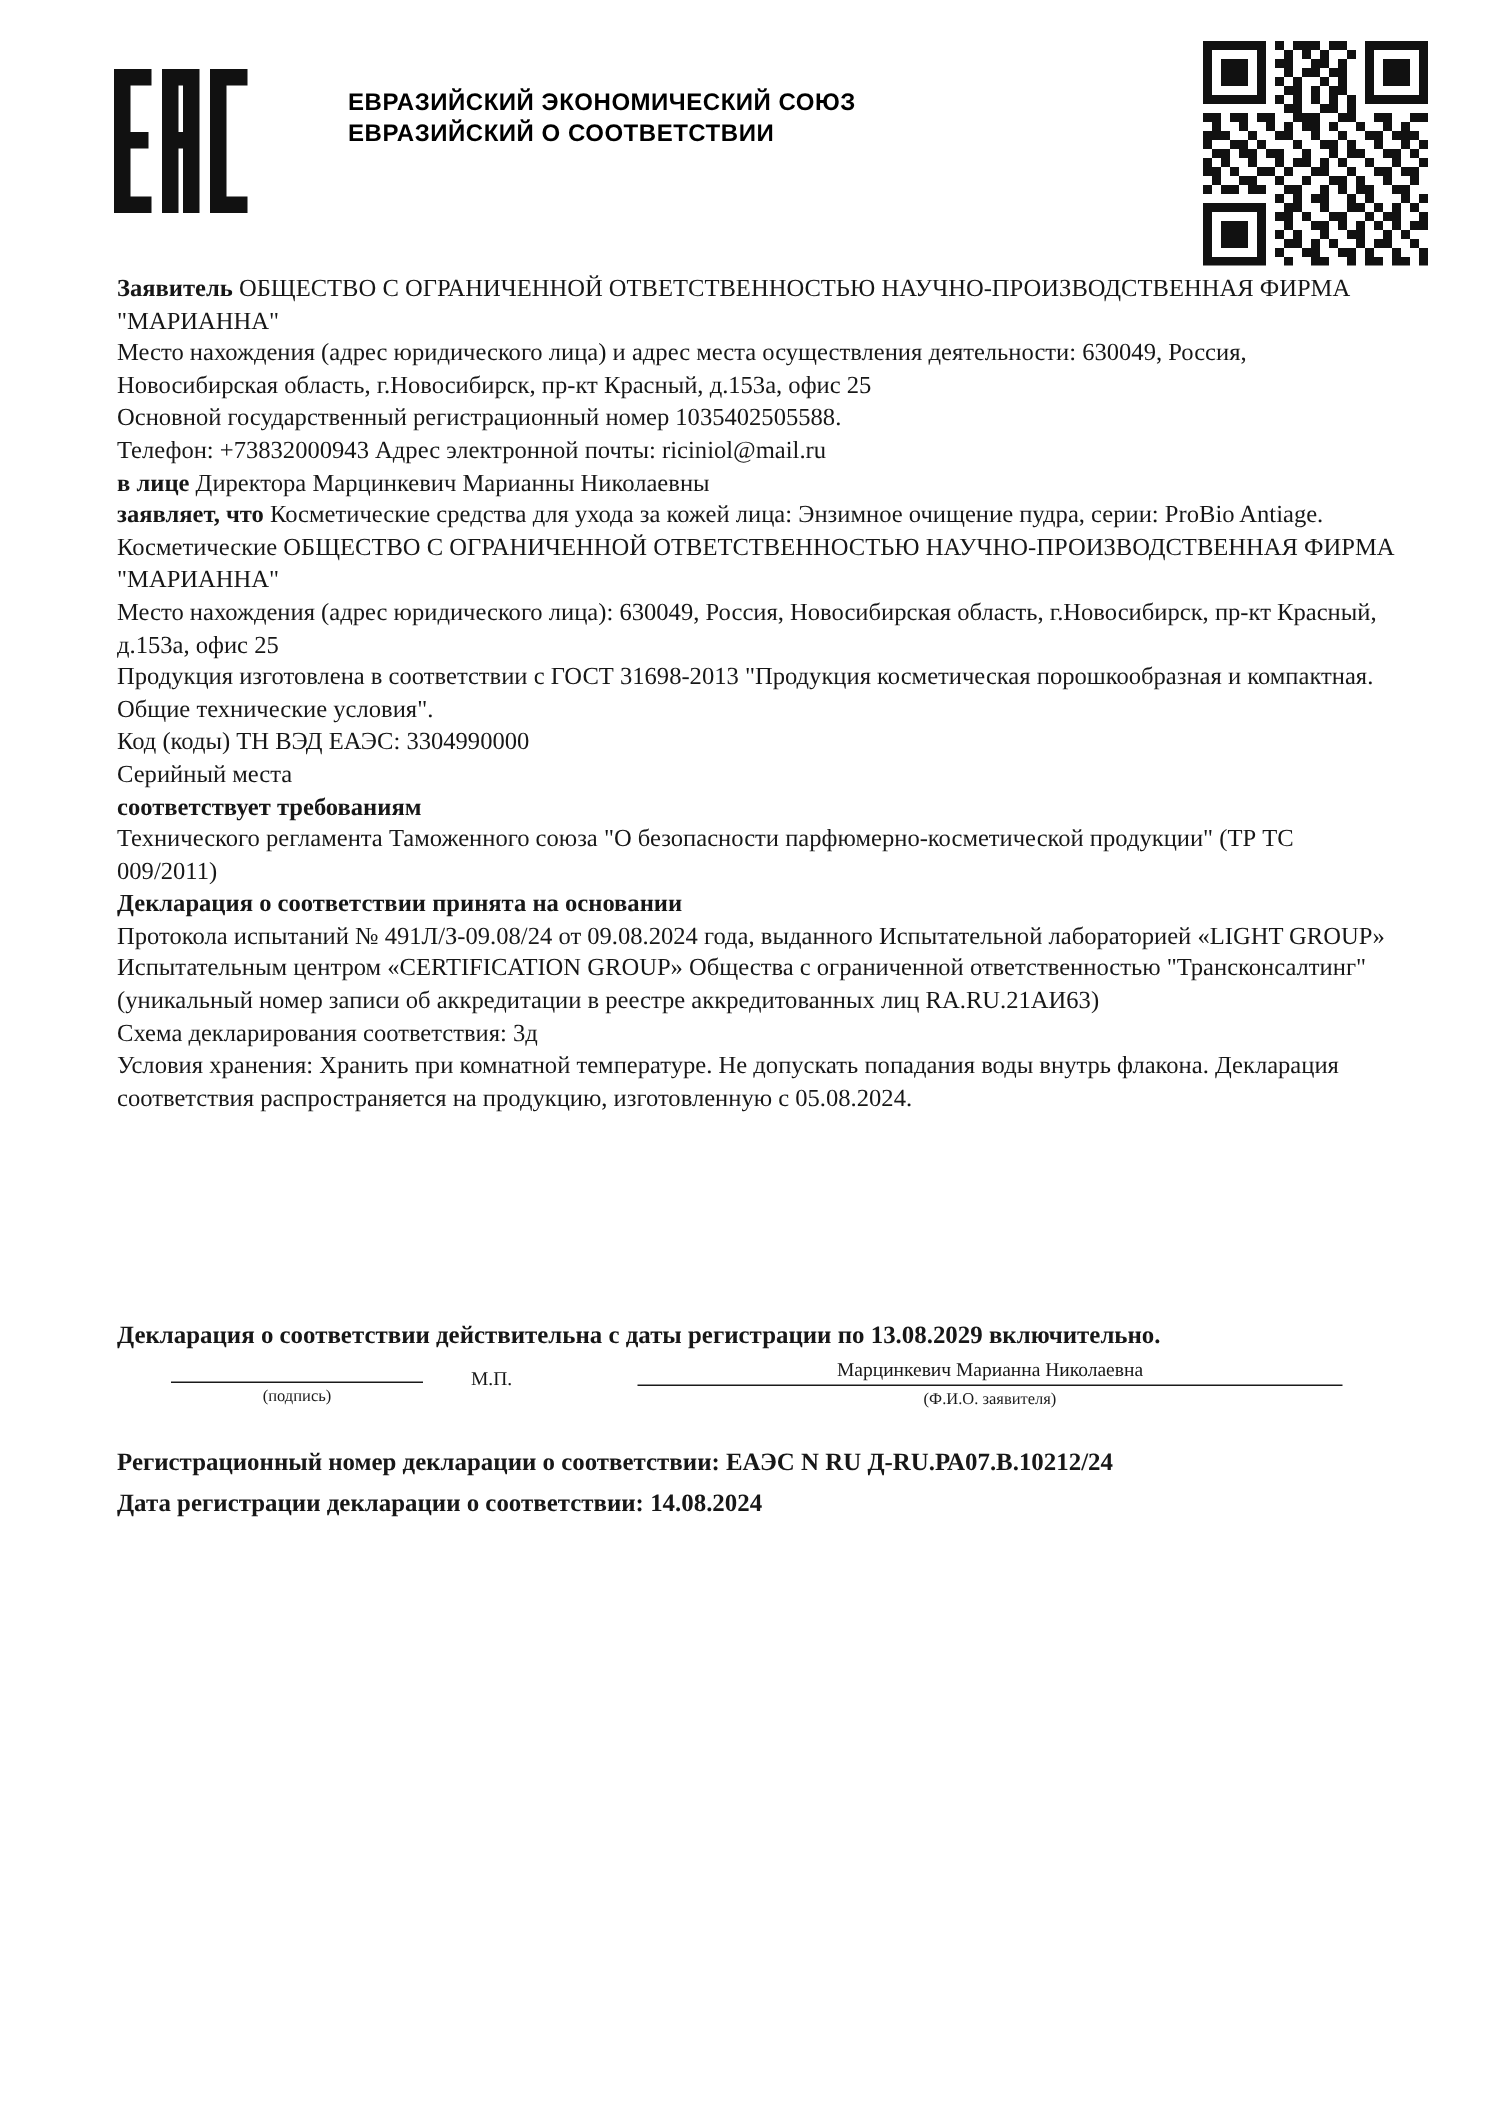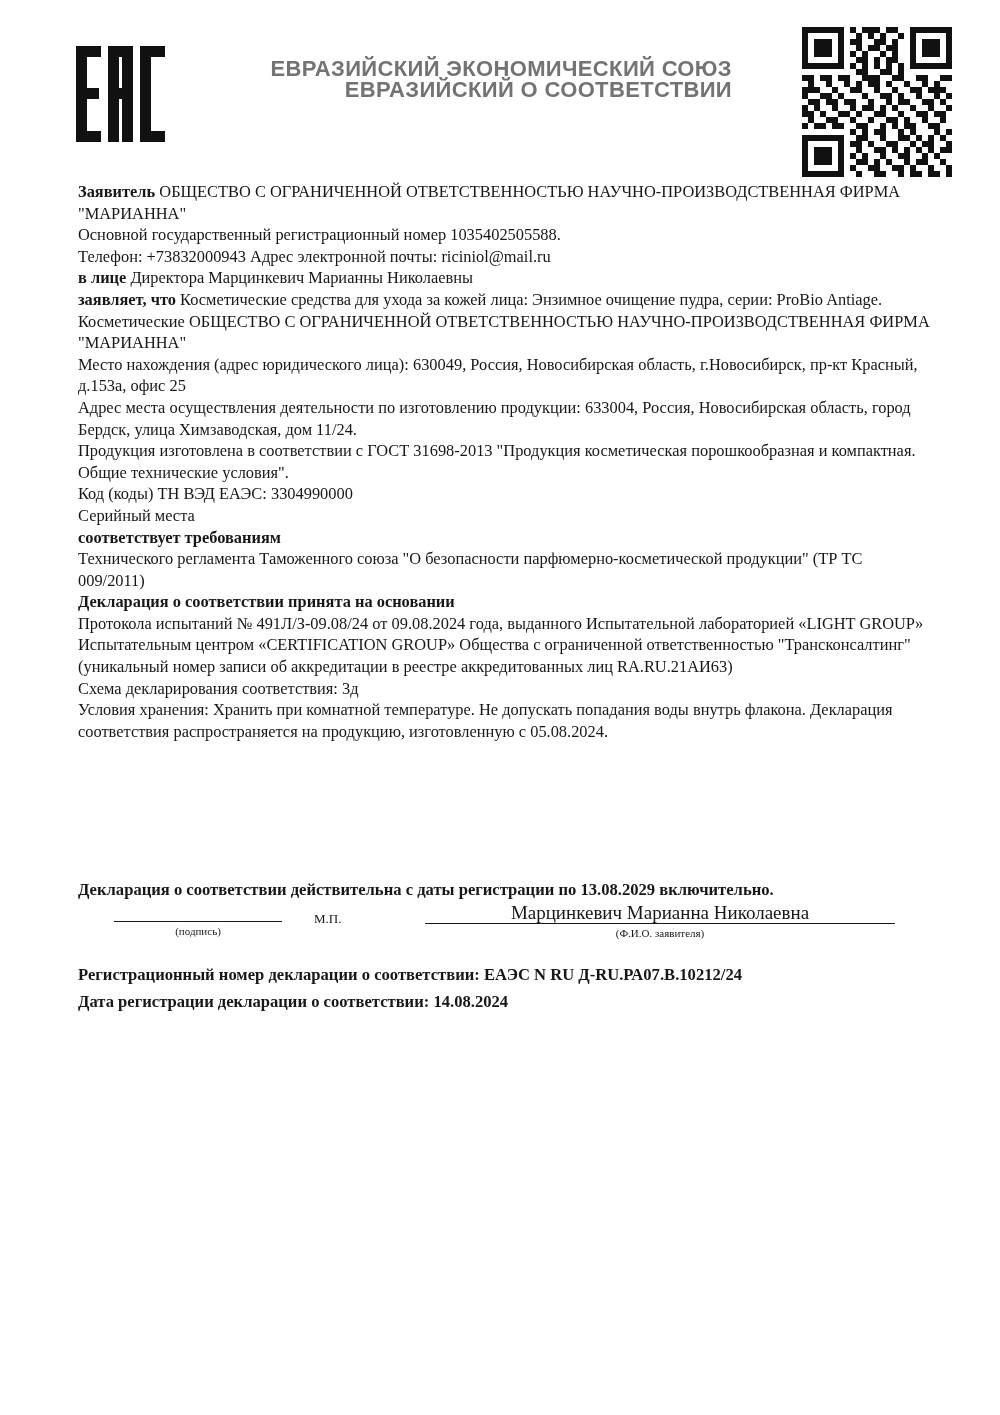--- a/index.html
+++ b/index.html
@@ -35,27 +35,27 @@
     height: 96px;
   }
   #eac-mark svg { display: block; width: 100%; height: 100%; }
 
   
   #title-block {
     position: absolute;
     left: 232px;
     top: 58px;
     width: 500px;
-    text-align: right;
+    text-align: left;
     font-family: "Liberation Sans", "DejaVu Sans", sans-serif;
     font-weight: bold;
-    font-size: 22px;
+    font-size: 16px;
     letter-spacing: 0.35px;
     line-height: 21px;
-    color: #737373;
+    color: #000000;
   }
 
   
   #qr-code {
     position: absolute;
     left: 802px;
     top: 27px;
     width: 150px;
     height: 150px;
     background: #ffffff;
@@ -113,21 +113,21 @@
   }
   .sig-caption {
     text-align: center;
     font-size: 11px;
     line-height: 14px;
     padding-top: 2px;
     color: #1a1a1a;
   }
   .sig-value {
     text-align: center;
-    font-size: 19px;
+    font-size: 13px;
     line-height: 20px;
   }
 
   #sig-signature { left: 36px; width: 168px; top: 16px; }
   #stamp-label {
     left: 236px;
     top: 4px;
     font-size: 13px;
     line-height: 20px;
   }
@@ -396,34 +396,34 @@
       </g>
     </svg>
   </div>
 
 </div>
 
 <div id="doc-body">
 
   <p class="para"><span class="lead">Заявитель </span><span>ОБЩЕСТВО С ОГРАНИЧЕННОЙ ОТВЕТСТВЕННОСТЬЮ НАУЧНО-ПРОИЗВОДСТВЕННАЯ ФИРМА "МАРИАННА"</span></p>
 
+  <p class="para">Место нахождения (адрес юридического лица) и адрес места осуществления деятельности: 630049, Россия, Новосибирская область, г.Новосибирск, пр-кт Красный, д.153а, офис 25</p>
 
   <p class="para">Основной государственный регистрационный номер 1035402505588.</p>
 
   <p class="para">Телефон: +73832000943 Адрес электронной почты: riciniol@mail.ru</p>
 
   <p class="para"><span class="lead">в лице </span><span>Директора Марцинкевич Марианны Николаевны</span></p>
 
   <p class="para"><span class="lead">заявляет, что </span><span>Косметические средства для ухода за кожей лица: Энзимное очищение пудра, серии: ProBio Antiage.</span></p>
 
   <p class="para"><span>Косметические </span><span>ОБЩЕСТВО С ОГРАНИЧЕННОЙ ОТВЕТСТВЕННОСТЬЮ НАУЧНО-ПРОИЗВОДСТВЕННАЯ ФИРМА "МАРИАННА"</span></p>
 
   <p class="para">Место нахождения (адрес юридического лица): 630049, Россия, Новосибирская область, г.Новосибирск, пр-кт Красный, д.153а, офис 25</p>
 
-  <p class="para">Адрес места осуществления деятельности по изготовлению продукции: 633004, Россия, Новосибирская область, город Бердск, улица Химзаводская, дом 11/24.</p>
 
   <p class="para">Продукция изготовлена в соответствии с ГОСТ 31698-2013 "Продукция косметическая порошкообразная и компактная. Общие технические условия".</p>
 
   <p class="para">Код (коды) ТН ВЭД ЕАЭС: 3304990000</p>
 
   <p class="para">Серийный места</p>
 
   <p class="para block-bold">соответствует требованиям</p>
 
   <p class="para">Технического регламента Таможенного союза "О безопасности парфюмерно-косметической продукции" (ТР ТС 009/2011)</p>

